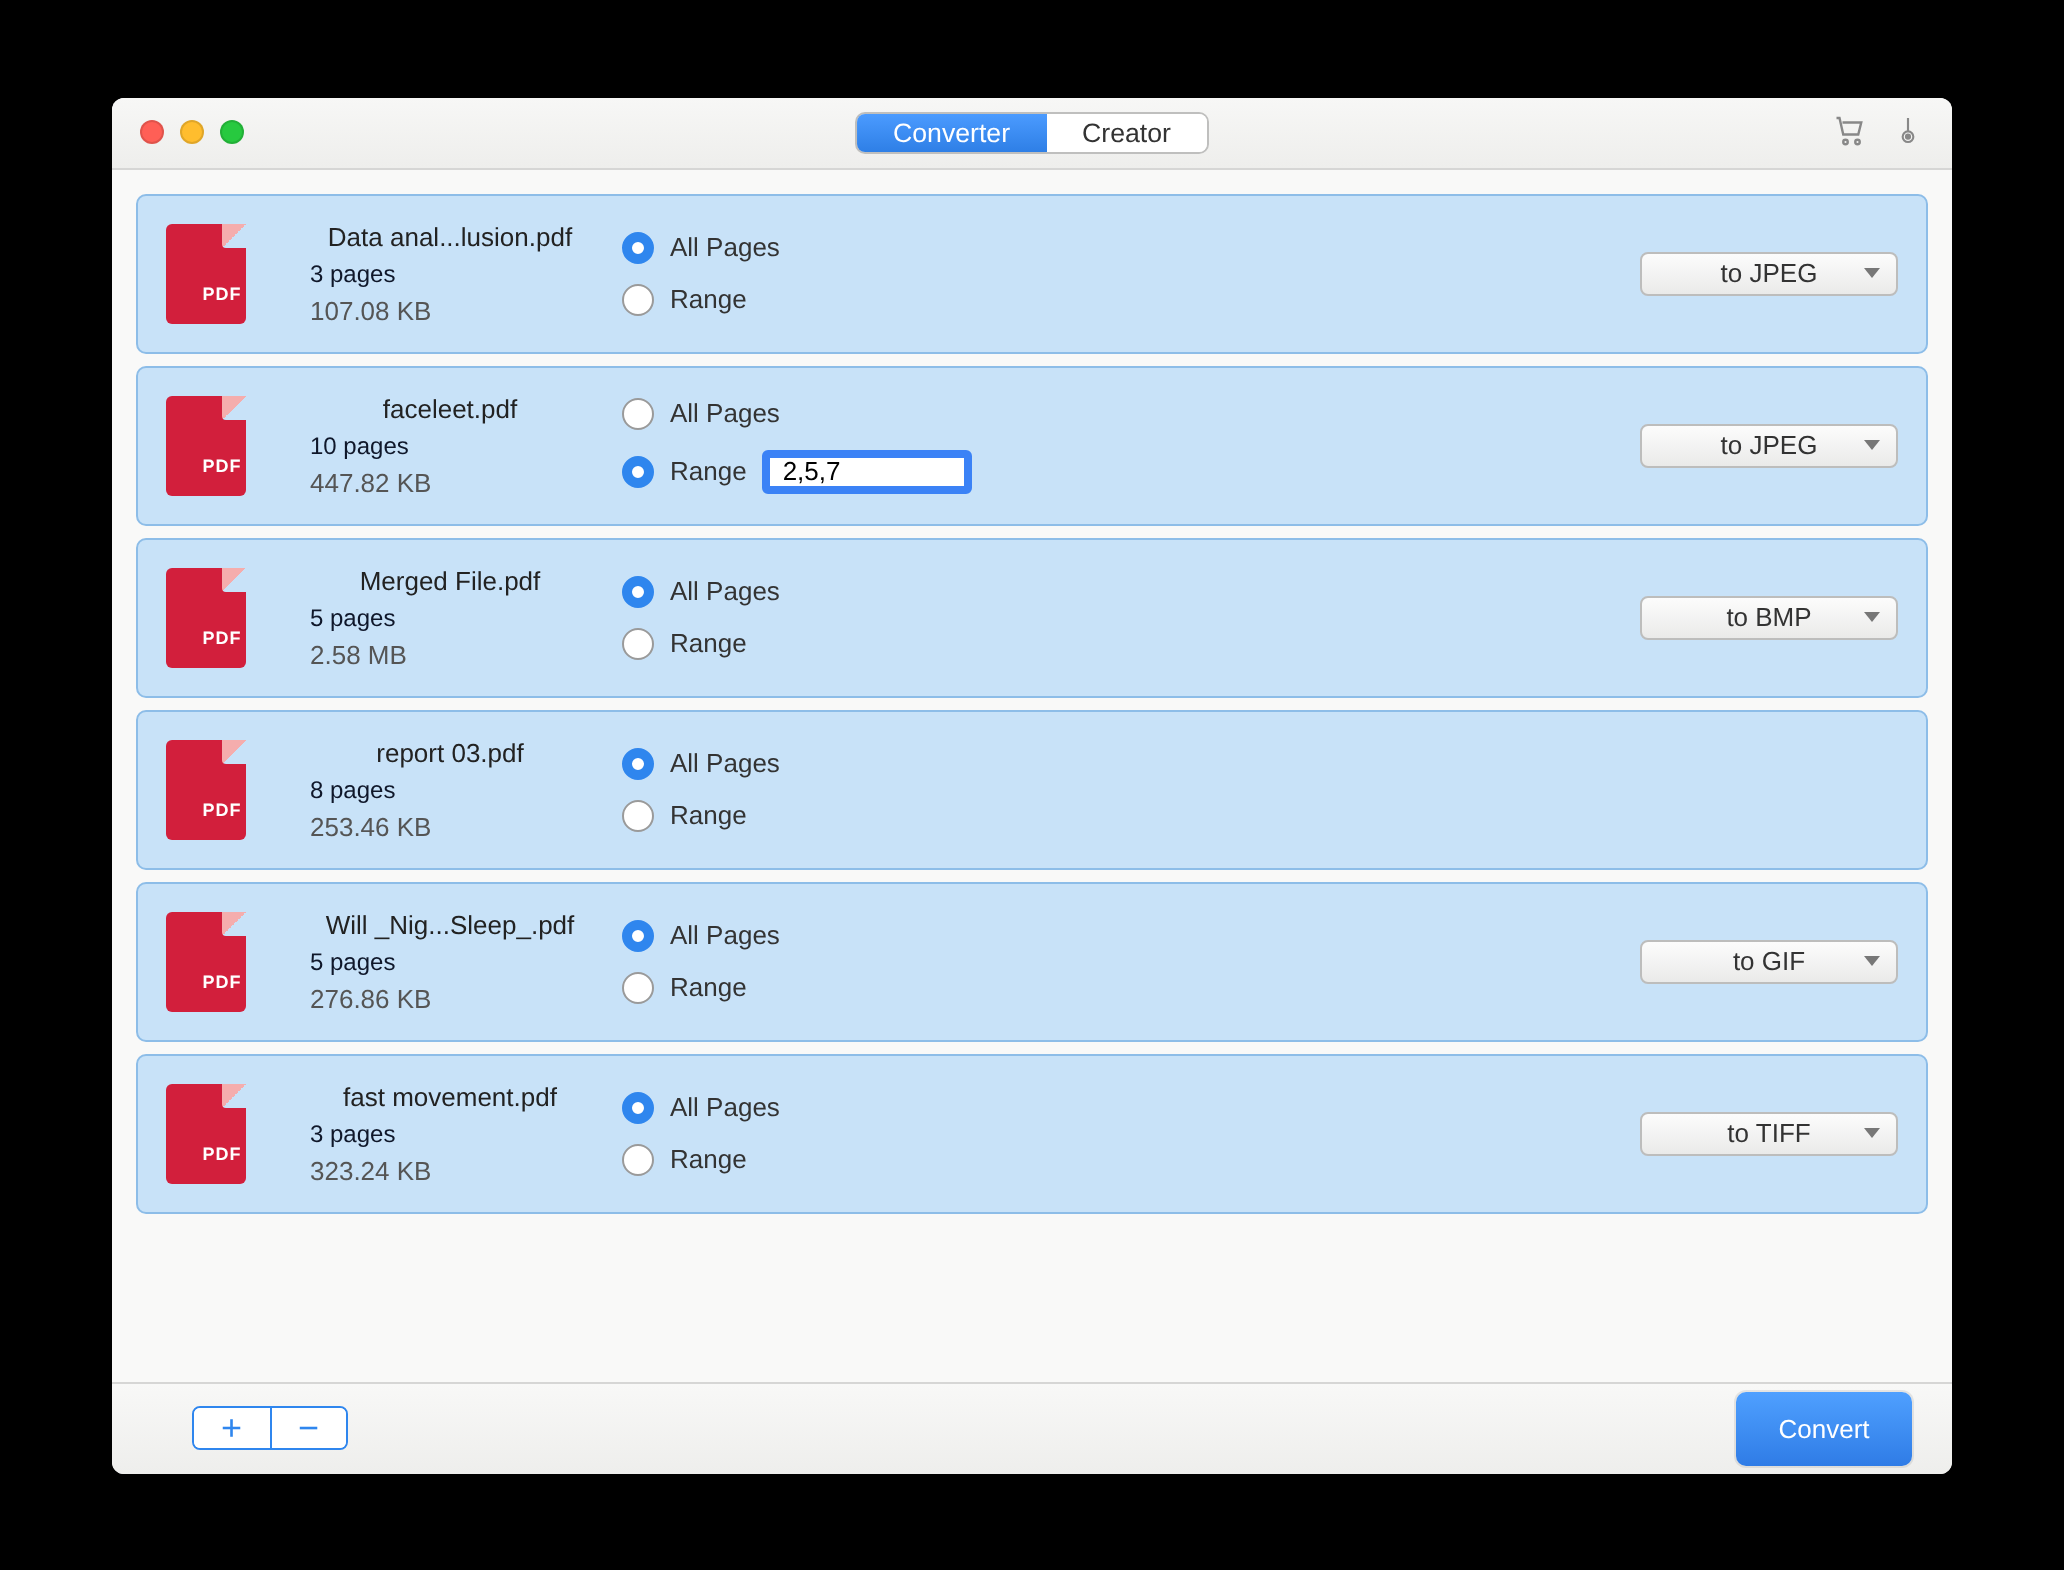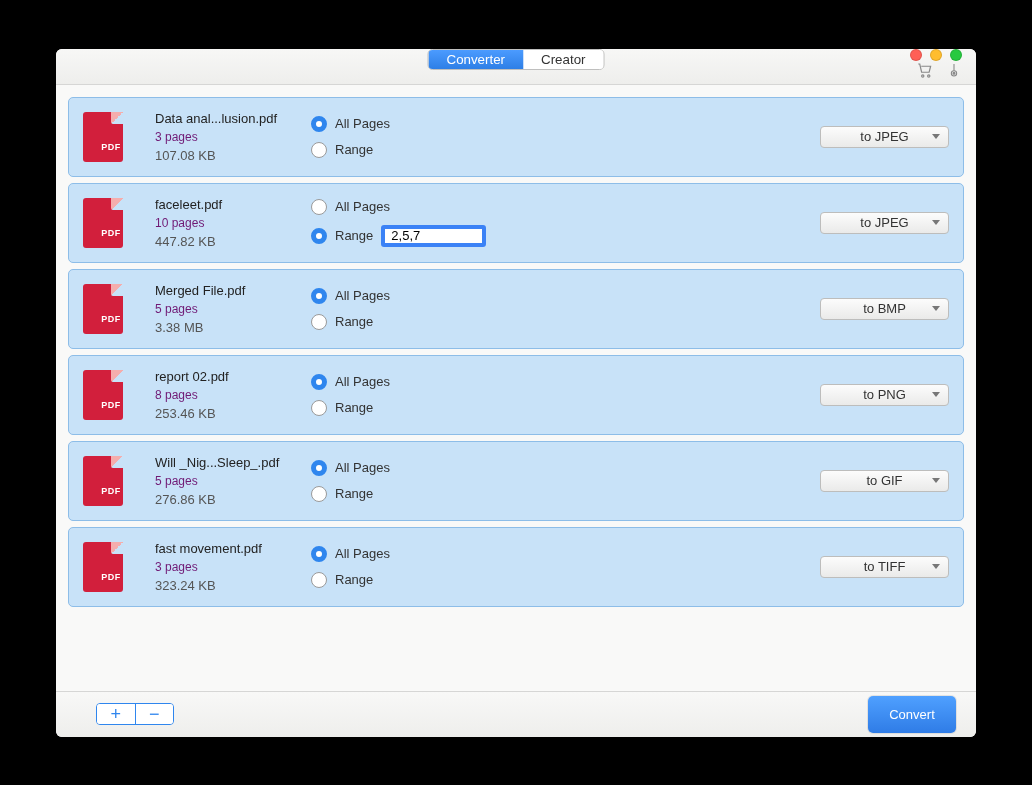--- a/index.html
+++ b/index.html
@@ -21,24 +21,23 @@
       box-shadow: 0 20px 60px rgba(0,0,0,.35);
       display: flex;
       flex-direction: column;
       overflow: hidden;
     }
     .titlebar {
       height: 36px;
       background: linear-gradient(#f7f7f6, #eeeeec);
       border-bottom: 1px solid #d6d6d5;
       display: flex;
-      align-items: flex-end;
+      align-items: center;
       position: relative;
       padding: 0 14px;
-      flex-direction: column;
     }
     .traffic-lights { display: flex; gap: 8px; }
     .light { width: 12px; height: 12px; border-radius: 50%; }
     .light.red    { background: #ff5f56; border: .5px solid rgba(0,0,0,.12); }
     .light.yellow { background: #ffbd2e; border: .5px solid rgba(0,0,0,.12); }
     .light.green  { background: #27c93f; border: .5px solid rgba(0,0,0,.12); }
     .seg {
       position: absolute;
       left: 50%;
       transform: translateX(-50%);
@@ -108,22 +107,22 @@
     .pdf-icon .label {
       position: absolute;
       bottom: 10px; left: 0; right: 0;
       text-align: center;
       color: #fff;
       font-size: 9px;
       font-weight: 600;
       letter-spacing: .5px;
     }
     .meta { width: 140px; }
-    .fname { font-size: 13px; color: #222; white-space: nowrap; overflow: hidden; text-overflow: ellipsis; }
-    .pages { font-size: 12px; color: #701a75; margin-top: 4px; }
+    .fname { font-size: 13px; color: #222; white-space: nowrap; overflow: hidden; text-overflow: ellipsis; text-align: center; }
+    .pages { font-size: 12px; color: #0f172a; margin-top: 4px; }
     .size  { font-size: 13px; color: #555; margin-top: 4px; }
 
     .opts {
       margin-left: 16px;
       display: flex;
       flex-direction: column;
       gap: 10px;
       justify-content: center;
     }
     .radio-line {
@@ -313,21 +312,21 @@
     </div>
   </div>
       <div class="row">
     <div class="pdf-icon">
       <div class="sheet"></div>
       <div class="label">PDF</div>
     </div>
     <div class="meta">
       <div class="fname">Merged File.pdf</div>
       <div class="pages">5 pages</div>
-      <div class="size">3.38 MB</div>
+      <div class="size">2.58 MB</div>
     </div>
     <div class="opts">
       <div class="radio-line">
         <span class="radio selected"></span>
         <span>All Pages</span>
       </div>
       <div class="radio-line">
         <span class="radio "></span>
         <span>Range</span>
 
@@ -338,38 +337,33 @@
         <span>to BMP</span>
       </div>
     </div>
   </div>
       <div class="row">
     <div class="pdf-icon">
       <div class="sheet"></div>
       <div class="label">PDF</div>
     </div>
     <div class="meta">
-      <div class="fname">report 02.pdf</div>
+      <div class="fname">report 03.pdf</div>
       <div class="pages">8 pages</div>
       <div class="size">253.46 KB</div>
     </div>
     <div class="opts">
       <div class="radio-line">
         <span class="radio selected"></span>
         <span>All Pages</span>
       </div>
       <div class="radio-line">
         <span class="radio "></span>
         <span>Range</span>
 
-      </div>
-    </div>
-    <div class="fmt">
-      <div class="dropdown">
-        <span>to PNG</span>
       </div>
     </div>
   </div>
       <div class="row">
     <div class="pdf-icon">
       <div class="sheet"></div>
       <div class="label">PDF</div>
     </div>
     <div class="meta">
       <div class="fname">Will _Nig...Sleep_.pdf</div>

